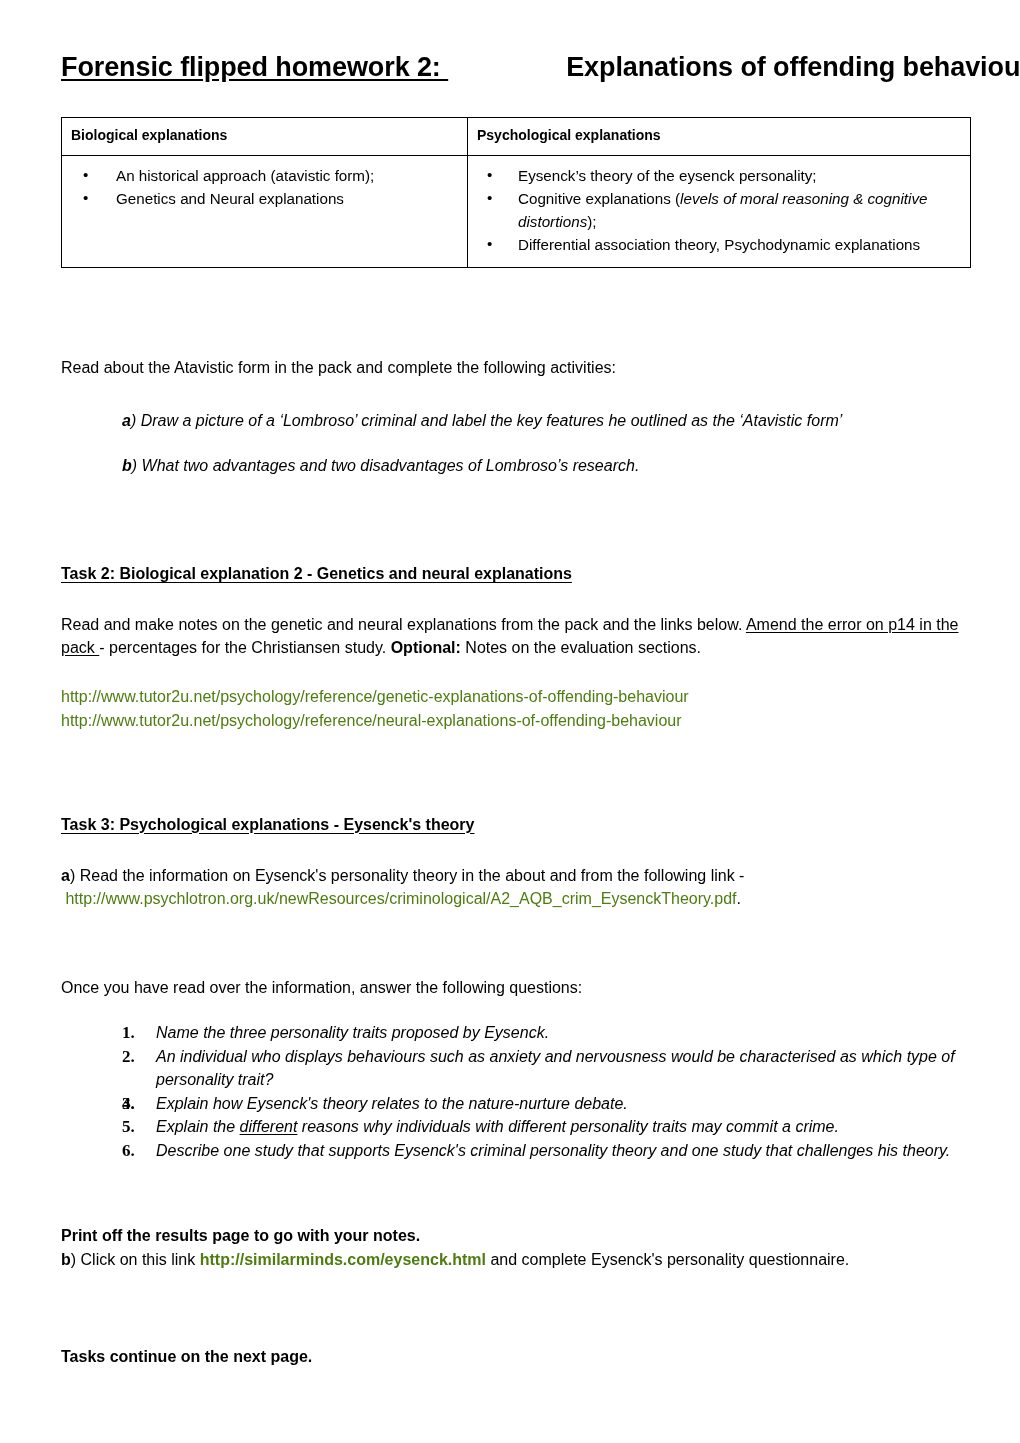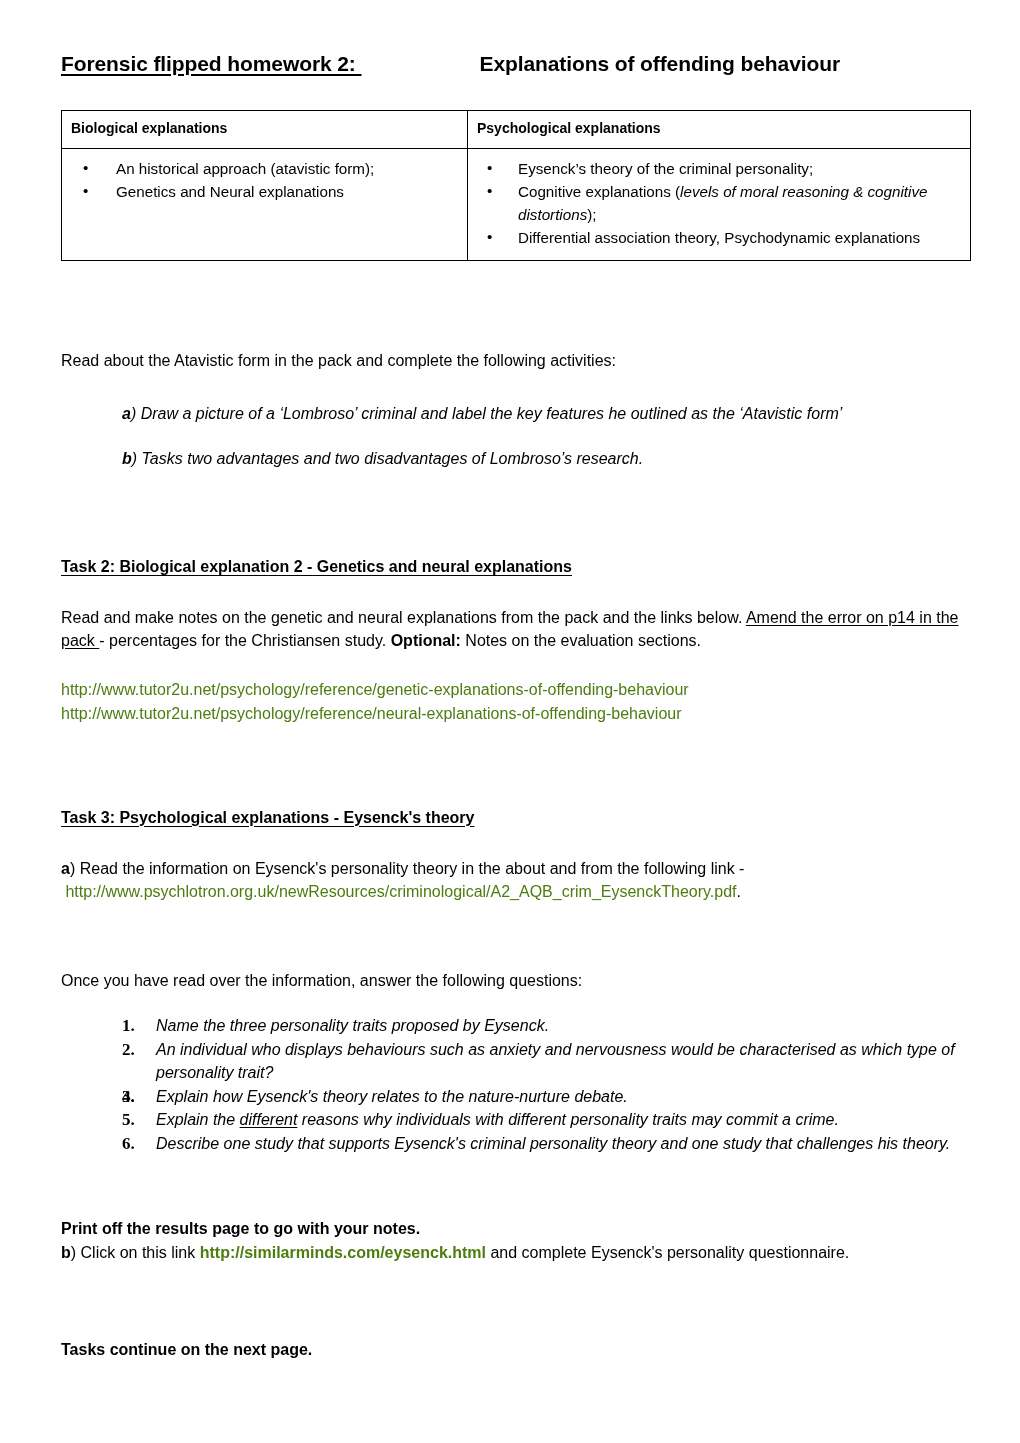--- a/index.html
+++ b/index.html
@@ -19,21 +19,21 @@
     width: 1020px;
     height: 1443px;
     box-sizing: border-box;
     padding: 52px 52px 0 61px;
   }
 
   
   .title-row {
     display: flex;
     align-items: baseline;
-    font-size: 21px;
+    font-size: 27px;
     font-weight: bold;
     letter-spacing: -0.1px;
     margin-bottom: 34px;
   }
   .title-left {
     text-decoration: underline;
     text-underline-offset: 3px;
     white-space: pre;
   }
   .title-right {
@@ -172,36 +172,36 @@
           <div class="cell-body">
             <ul class="bullets">
               <li>An historical approach (atavistic form);</li>
               <li>Genetics and Neural explanations</li>
             </ul>
           </div>
         </td>
         <td class="col-b">
           <div class="cell-body cell-b-inner">
             <ul class="bullets">
-              <li>Eysenck’s theory of the criminal personality;</li>
+              <li>Eysenck’s theory of the eysenck personality;</li>
               <li><span>Cognitive explanations (</span><span class="italic">levels of moral reasoning &amp; cognitive distortions</span><span>);</span></li>
               <li>Differential association theory, Psychodynamic explanations</li>
             </ul>
           </div>
         </td>
       </tr>
     </tbody>
   </table>
 
   <div class="sp-34"></div>
   <div class="para">Read about the Atavistic form in the pack and complete the following activities:</div>
   <div class="sp-30"></div>
   <div class="para indent-1"><span class="bold italic">a</span><span class="italic">) Draw a picture of a ‘Lombroso’ criminal and label the key features he outlined as the ‘Atavistic form’</span></div>
   <div class="sp-22"></div>
-  <div class="para indent-1"><span class="bold italic">b</span><span class="italic">) Tasks two advantages and two disadvantages of Lombroso’s research.</span></div>
+  <div class="para indent-1"><span class="bold italic">b</span><span class="italic">) What two advantages and two disadvantages of Lombroso’s research.</span></div>
 
   <div class="sp-70"></div>
   <div class="sp-18"></div>
 
   <div class="task-heading">Task 2: Biological explanation 2 - Genetics and neural explanations</div>
   <div class="sp-30"></div>
   <div class="para"><span>Read and make notes on the genetic and neural explanations from the pack and the links below. </span><span class="uline">Amend the error on p14 in the pack </span><span>- percentages for the Christiansen study. </span><span class="bold">Optional:</span><span> Notes on the evaluation sections.</span></div>
   <div class="sp-26"></div>
   <div class="para"><span class="link">http://www.tutor2u.net/psychology/reference/genetic-explanations-of-offending-behaviour</span></div>
   <div class="para"><span class="link">http://www.tutor2u.net/psychology/reference/neural-explanations-of-offending-behaviour</span></div>

